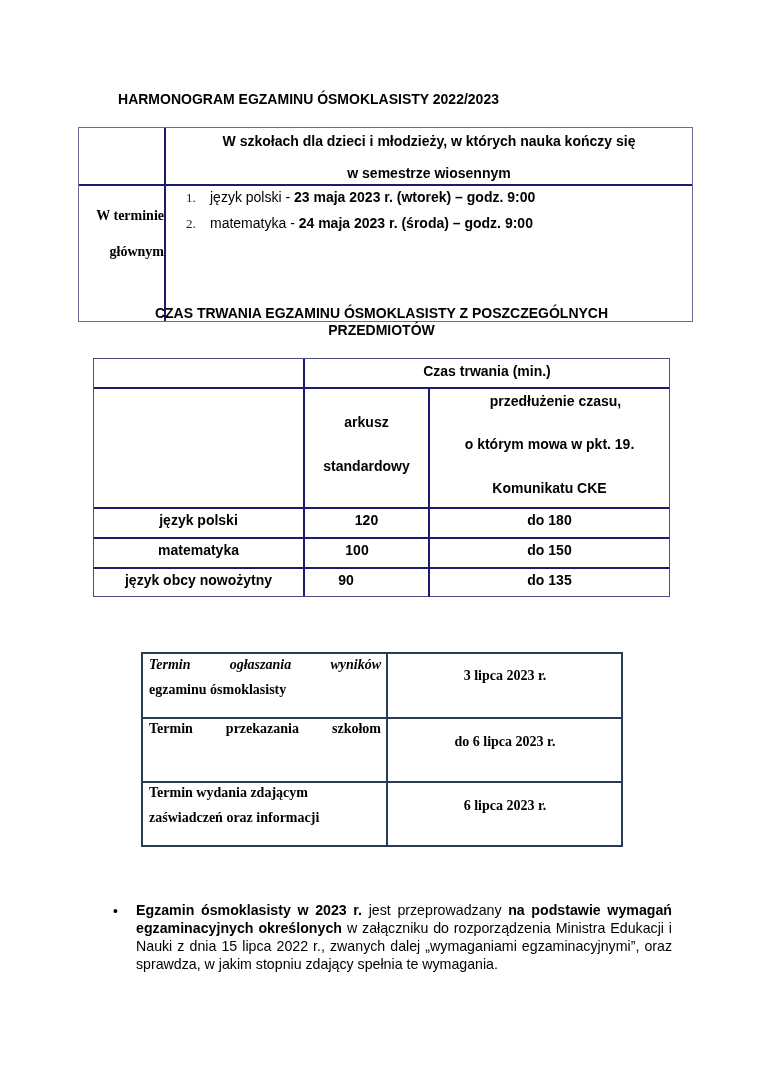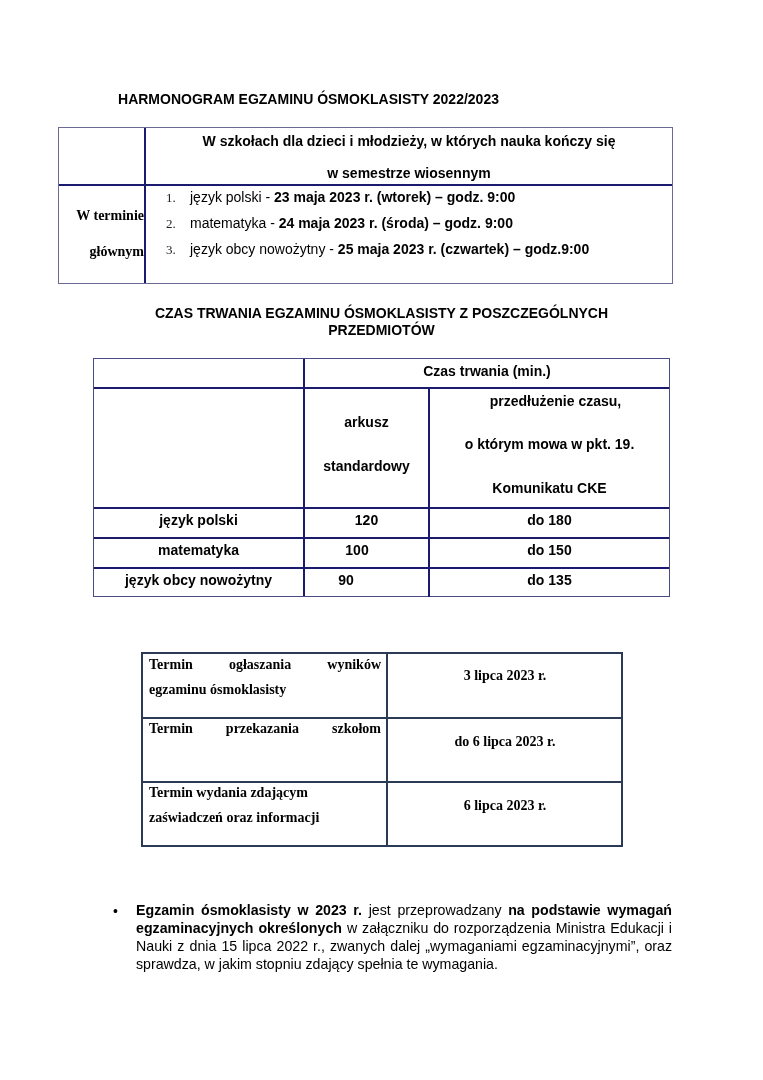--- a/index.html
+++ b/index.html
@@ -4,21 +4,21 @@
 <style>
   html, body { margin: 0; padding: 0; background: #ffffff; }
   body { width: 763px; height: 1080px; position: relative; overflow: hidden; color: #000; }
   .sans { font-family: "Liberation Sans", sans-serif; }
   .serif { font-family: "Liberation Serif", serif; }
   .abs { position: absolute; }
 
   .title1 { left: 0; width: 617px; top: 91px; text-align: center; font-weight: bold; font-size: 14px; }
 
   
-  .t1 { left: 58px; top: 127px; width: 615px; height: 157px; border: 1px solid #6a6a95; box-sizing: border-box; }
+  .t1 { left: 78px; top: 127px; width: 615px; height: 195px; border: 1px solid #6a6a95; box-sizing: border-box; }
   .t1 .vline { left: 85px; top: 0; width: 2px; height: 100%; background: #1a1a6e; }
   .t1 .hline { left: 0; top: 56px; width: 100%; height: 2px; background: #1a1a6e; }
   .t1 .hdr { left: 87px; right: 0; text-align: center; font-weight: bold; font-size: 14px; }
   .t1 .rowlabel { left: 0; width: 85px; text-align: right; font-weight: bold; font-size: 14px; }
   .t1 .item { left: 107px; font-size: 14px; white-space: nowrap; }
   .t1 .item .num { font-family: "Liberation Serif", serif; font-size: 13px; display: inline-block; width: 24px; color: #222; }
   .t1 .item b { font-weight: bold; margin-top: 46px; }
 
   .title2 { left: 100px; width: 563px; top: 305px; text-align: center; font-weight: bold; font-size: 14px; line-height: 17px; }
 
@@ -47,23 +47,20 @@
   <div class="abs sans hdr" style="top:5px;">W szkołach dla dzieci i młodzieży, w których nauka kończy się</div>
   <div class="abs sans hdr" style="top:37px;">w semestrze wiosennym</div>
   <div class="abs serif rowlabel" style="top:80px;">W terminie</div>
   <div class="abs serif rowlabel" style="top:116px;">głównym</div>
 
   <div class="abs sans item" style="top:61px;">
     <span class="num">1.</span><span>język polski - </span><b> 23 maja 2023 r. (wtorek) – godz. 9:00</b>
   </div>
   <div class="abs sans item" style="top:87px;">
     <span class="num">2.</span><span>matematyka - </span><b> 24 maja 2023 r. (środa) – godz. 9:00</b>
-  </div>
-  <div class="abs sans item" style="top:113px;">
-    <span class="num">3.</span><span>język obcy nowożytny - </span><b>25 maja 2023 r. (czwartek) – godz.9:00</b>
   </div>
 </div>
 
 <div class="abs sans title2">
   <div>CZAS TRWANIA EGZAMINU ÓSMOKLASISTY Z POSZCZEGÓLNYCH</div>
   <div>PRZEDMIOTÓW</div>
 </div>
 
 <div class="abs t2">
 
@@ -95,21 +92,21 @@
   <div class="abs sans cell" style="left:0; width:209px; top:213px;">język obcy nowożytny</div>
   <div class="abs sans cell" style="left:201px; width:102px; top:213px;">90</div>
   <div class="abs sans cell" style="left:336px; right:0; top:213px;">do 135</div>
 </div>
 
 <div class="abs t3">
   <div class="abs line" style="left:243px; top:0; width:2px; height:100%;"></div>
   <div class="abs line" style="left:0; top:63px; width:100%; height:2px;"></div>
   <div class="abs line" style="left:0; top:127px; width:100%; height:2px;"></div>
 
-  <div class="abs serif lab just" style="top:-1px;">Termin ogłaszania wyników</div>
+  <div class="abs serif lab just" style="top:-1px;font-style:italic;">Termin ogłaszania wyników</div>
   <div class="abs serif lab" style="top:24px;">egzaminu ósmoklasisty</div>
   <div class="abs serif val" style="top:14px;">3 lipca 2023 r.</div>
 
   <div class="abs serif lab just" style="top:63px;">Termin przekazania szkołom</div>
   <div class="abs serif val" style="top:80px;">do 6 lipca 2023 r.</div>
 
   <div class="abs serif lab" style="top:127px;">Termin wydania zdającym</div>
   <div class="abs serif lab" style="top:152px;">zaświadczeń oraz informacji</div>
   <div class="abs serif val" style="top:144px;">6 lipca 2023 r.</div>
 </div>

